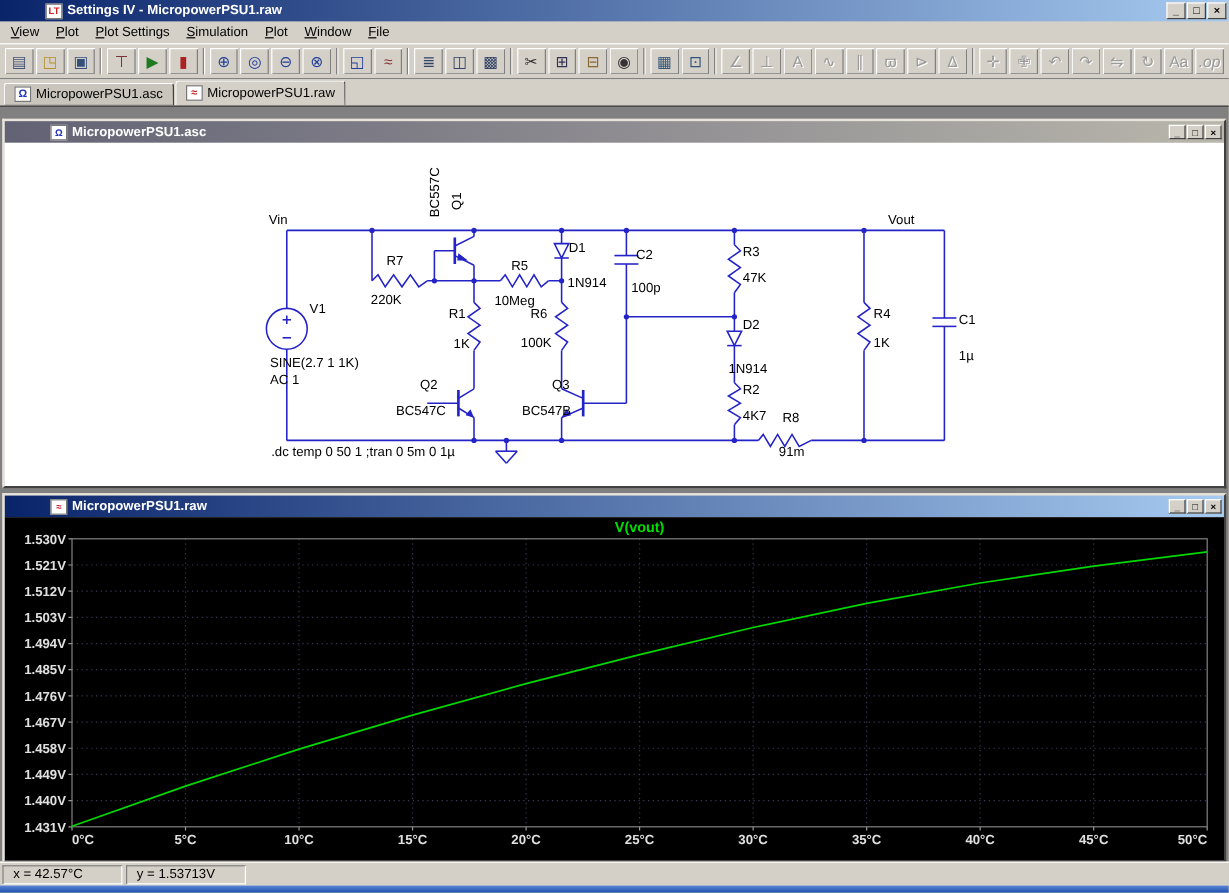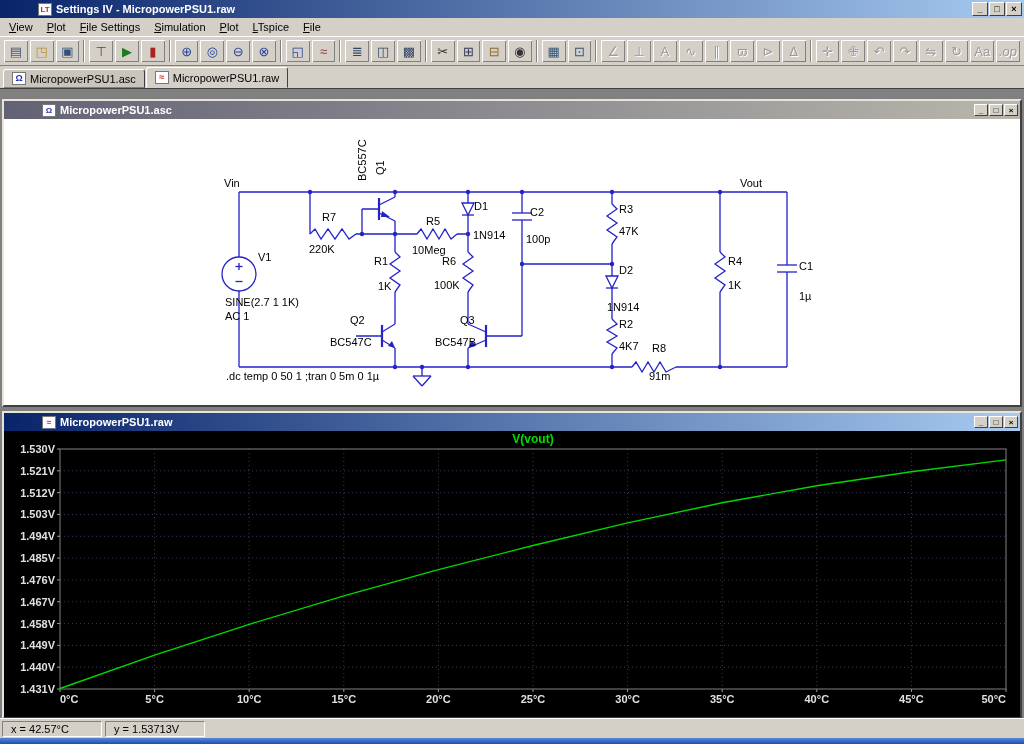--- a/index.html
+++ b/index.html
@@ -85,24 +85,24 @@
   <span class="window-buttons">
     <button class="win-btn">_</button>
     <button class="win-btn">□</button>
     <button class="win-btn">×</button>
   </span>
 </div>
 
 <div class="menu-bar">
     <div class="menu-item">View</div>
     <div class="menu-item">Plot</div>
-    <div class="menu-item">File Settings</div>
+    <div class="menu-item">Plot Settings</div>
     <div class="menu-item">Simulation</div>
     <div class="menu-item">Plot</div>
-    <div class="menu-item">LTspice</div>
+    <div class="menu-item">Window</div>
     <div class="menu-item">File</div>
   </div>
 
 <div class="toolbar">
     <button class="tb-btn" style="color: rgb(68, 85, 119);">▤</button>
     <button class="tb-btn" style="color: rgb(184, 145, 42);">◳</button>
     <button class="tb-btn" style="color: rgb(51, 80, 122);">▣</button>
     <div class="tb-sep"></div>
     <button class="tb-btn" style="color: rgb(122, 51, 51);">⊤</button>
     <button class="tb-btn" style="color: rgb(30, 122, 30);">▶</button>

